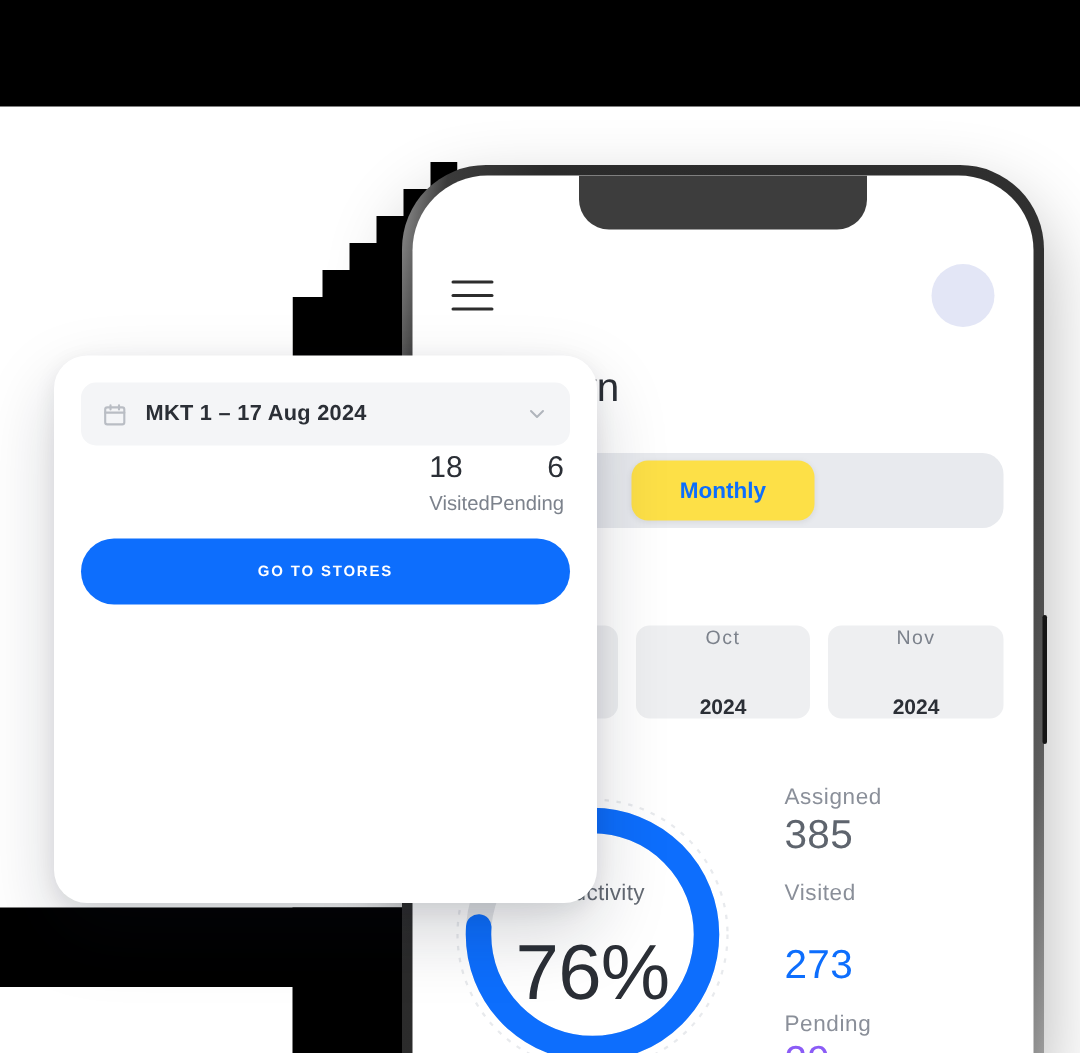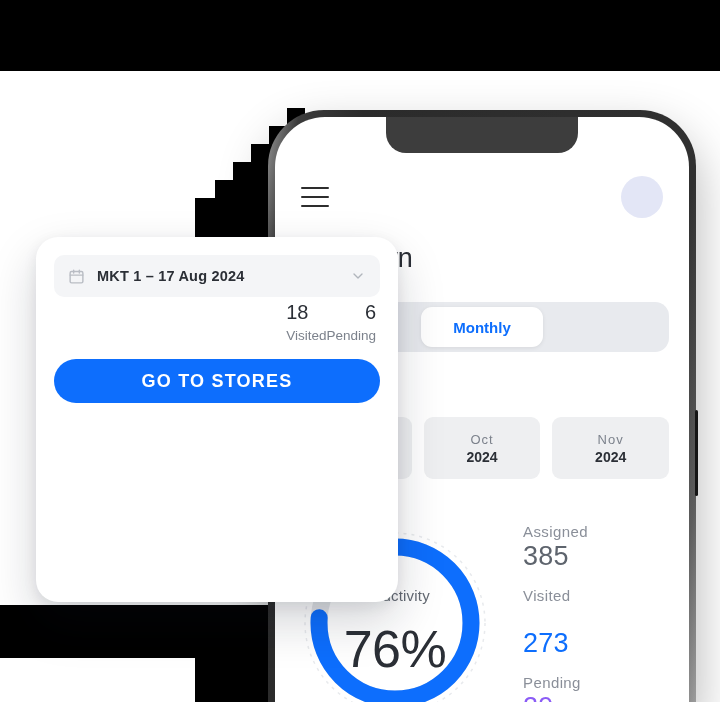--- a/index.html
+++ b/index.html
@@ -127,42 +127,42 @@
     height: 100%;
     display: flex;
     align-items: center;
     justify-content: center;
     font-size: 15px;
     font-weight: bold;
     color: #8a8f99;
     border-radius: 11px;
   }
   .seg-item.active {
-    background: #ffffff;
+    background: #fde047;
     color: #0d6efd;
     box-shadow: 0 1px 4px rgba(0,0,0,.08);
   }
 
   
   #month-row {
     position: absolute;
     left: 20px; right: 20px;
     top: 300px;
     display: flex;
     gap: 12px;
   }
   .month-chip {
     flex: 1;
     height: 62px;
     background: #eeeff1;
     border-radius: 9px;
     display: flex;
     flex-direction: column;
     align-items: center;
-    justify-content: center;
+    justify-content: space-between;
     gap: 2px;
   }
   .month-chip .m {
     font-size: 13px;
     color: #7c828c;
     letter-spacing: 1px;
   }
   .month-chip .y {
     font-size: 14px;
     color: #2b2f36;
@@ -293,21 +293,21 @@
   .leg .v { font-size: 20px; color: #2b2f36; }
   .leg .k { font-size: 13.5px; color: #7c828c; margin-top: 4px; }
 
   #cta {
     margin-top: 16px;
     height: 44px;
     background: #0d6efd;
     border: none;
     border-radius: 22px;
     color: #ffffff;
-    font-size: 18px;
+    font-size: 10px;
     font-weight: bold;
     letter-spacing: 1.2px;
     width: 100%;
     cursor: pointer;
     font-family: "Liberation Sans", sans-serif;
   }
 </style>
 </head>
 <body>
 

